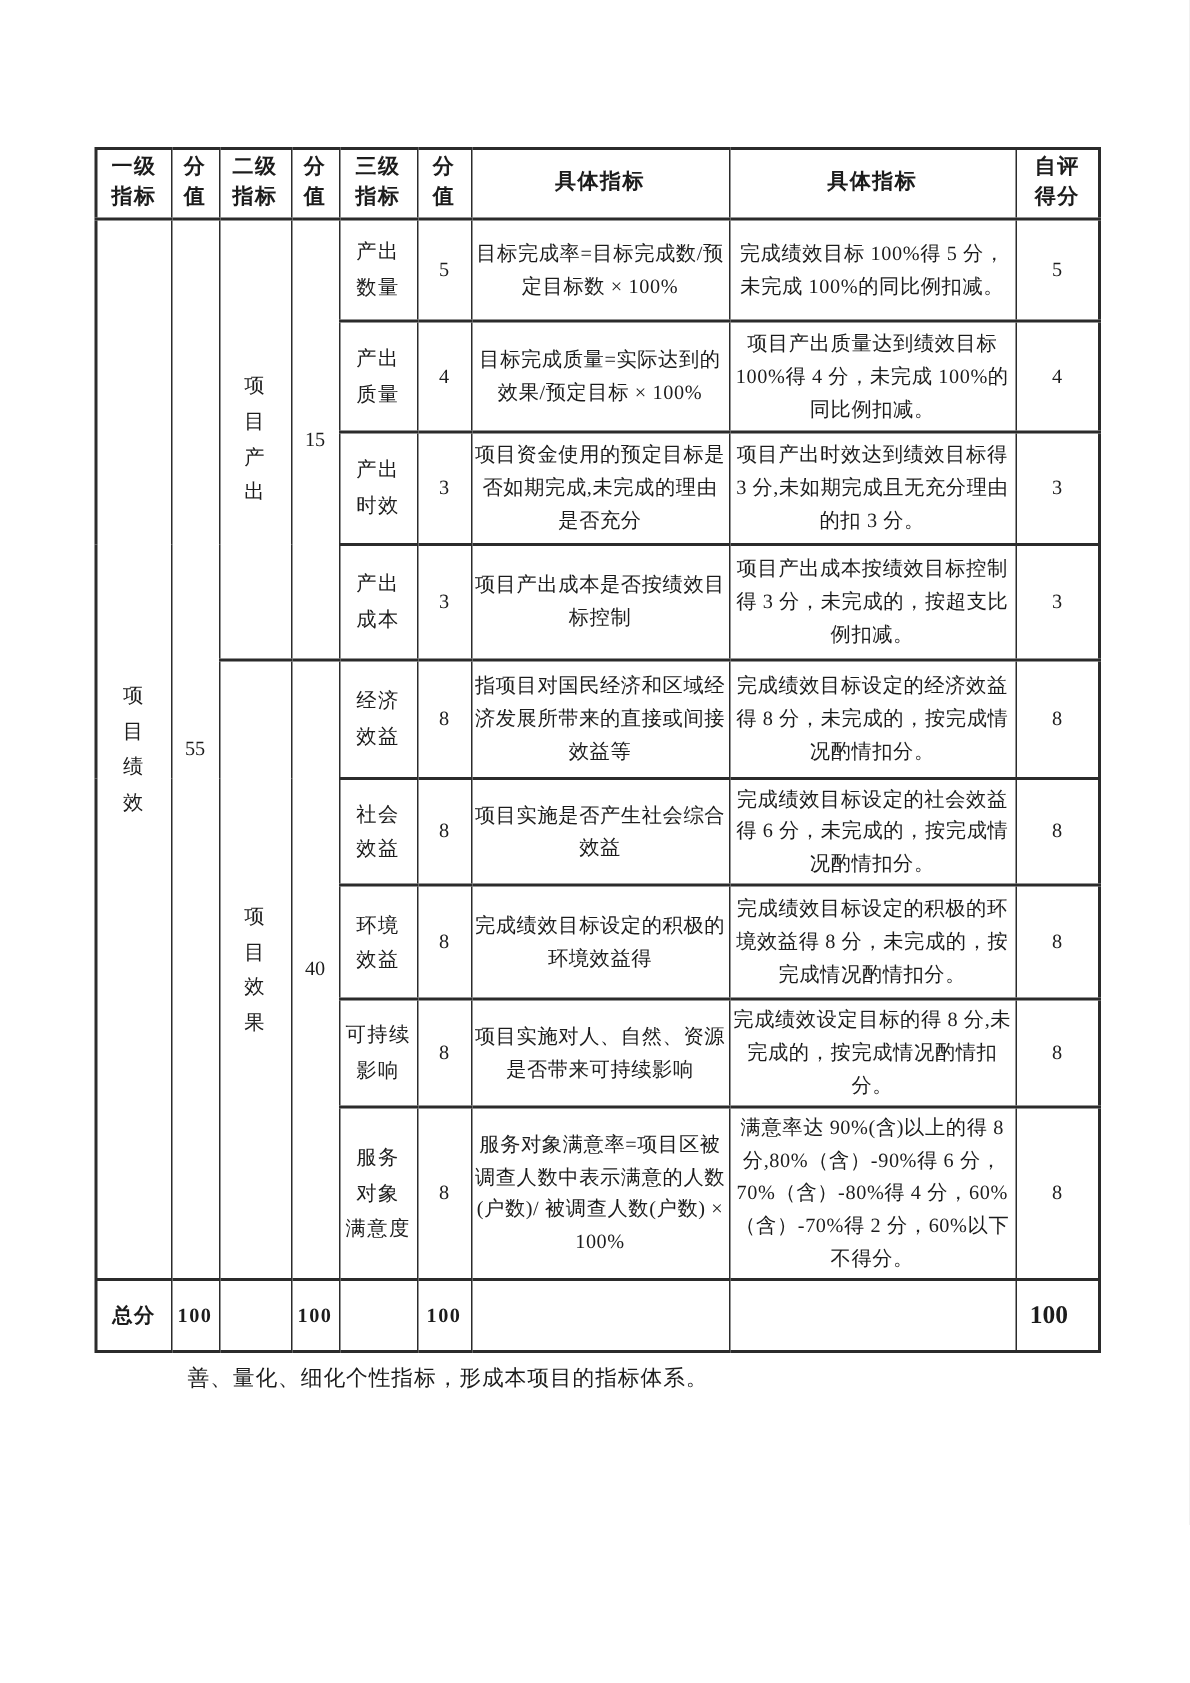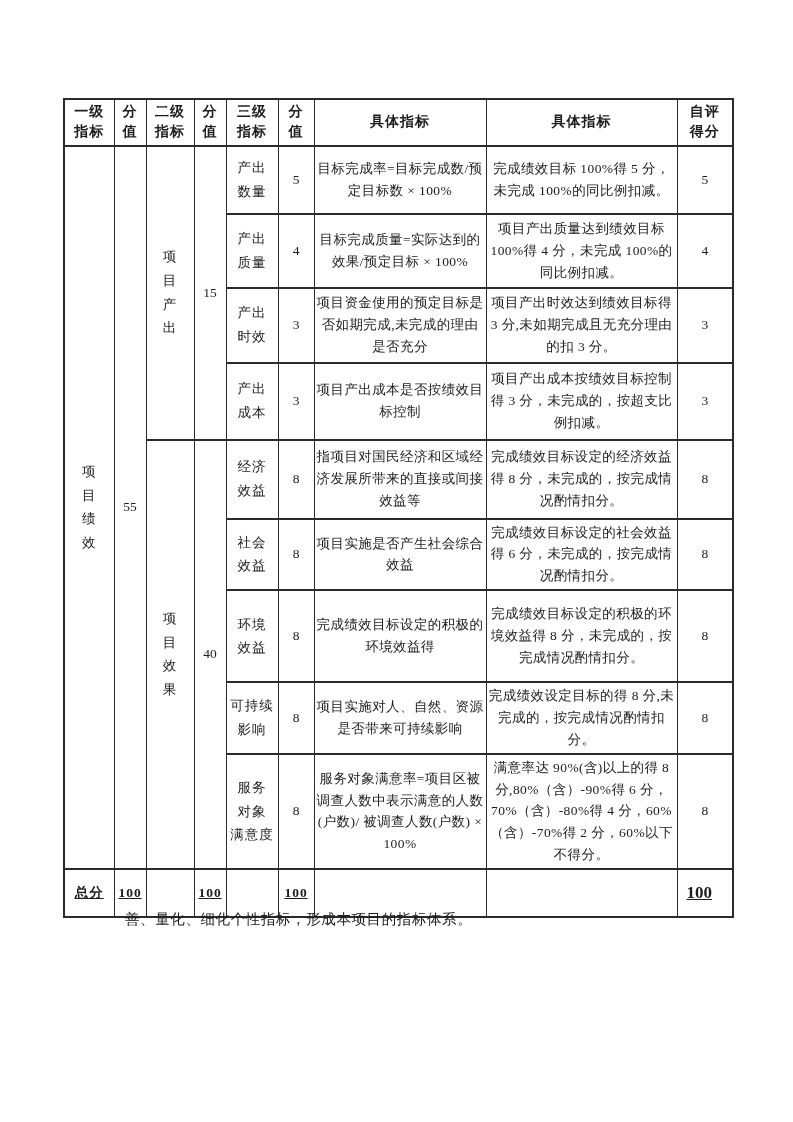--- a/index.html
+++ b/index.html
@@ -18,21 +18,21 @@
     border-top:2px solid #2b2b2b; border-bottom:2px solid #2b2b2b;
     vertical-align:middle; text-align:center;
     font-size:13.5px; padding:2px; overflow:hidden;
   }
   .eval th {font-weight:bold; font-size:14px; white-space:pre-line; line-height:1.45; letter-spacing:1px;}
   .v   {white-space:pre-line; line-height:1.75; letter-spacing:1px;}
   .num {font-size:14px; font-family:"Liberation Serif",serif;}
   .txt {text-align:left; padding:4px 8px; line-height:1.62; letter-spacing:0.4px; font-size:13.5px;}
   .self{font-size:15px;}
   .self-left {text-align:left; padding-left:7px;}
-  tr.tot td {font-weight:bold; font-size:13.5px; letter-spacing:1px;text-decoration:underline;}
+  tr.tot td {font-weight:bold; font-size:13.5px; letter-spacing:1px;}
   tr.tot td.self {font-size:17px; text-align:left; padding-left:9px; letter-spacing:0;}
   .note {
     position:absolute; left:105px; top:894px; width:600px;
     font-size:14.5px; line-height:22px; letter-spacing:0.6px;
   }
   .note p {margin:0; white-space:pre-line;}
   .note p.ind {margin-top:14px; margin-left:20px;}
 </style>
 </head>
 <body>
@@ -134,21 +134,21 @@
 
     <tr style="height:56px">
       <td class="v">社会
 效益</td>
       <td class="num">8</td>
       <td class="txt">项目实施是否产生社会综合效益</td>
       <td class="txt">完成绩效目标设定的社会效益得 6 分，未完成的，按完成情况酌情扣分。</td>
       <td class="self">8</td>
     </tr>
 
-    <tr style="height:92px">
+    <tr style="height:76px">
       <td class="v">环境
 效益</td>
       <td class="num">8</td>
       <td class="txt">完成绩效目标设定的积极的环境效益得</td>
       <td class="txt">完成绩效目标设定的积极的环境效益得 8 分，未完成的，按完成情况酌情扣分。</td>
       <td class="self">8</td>
     </tr>
 
     <tr style="height:54px">
       <td class="v">可持续

